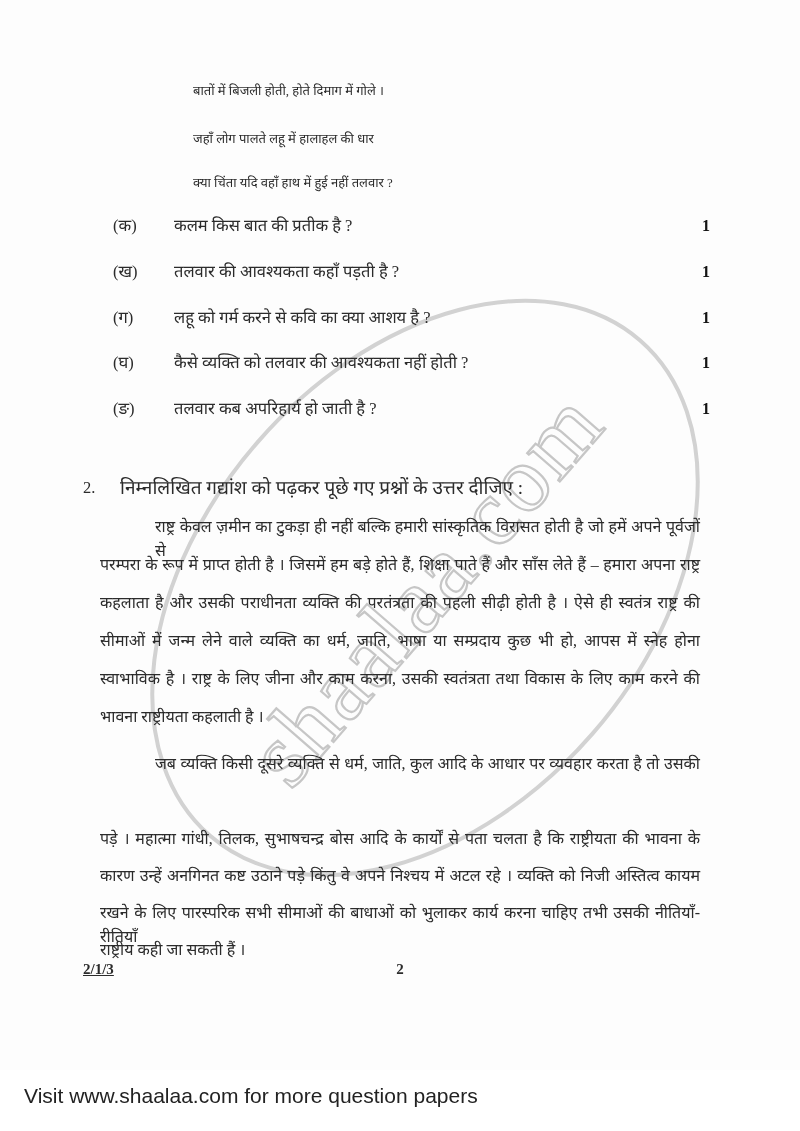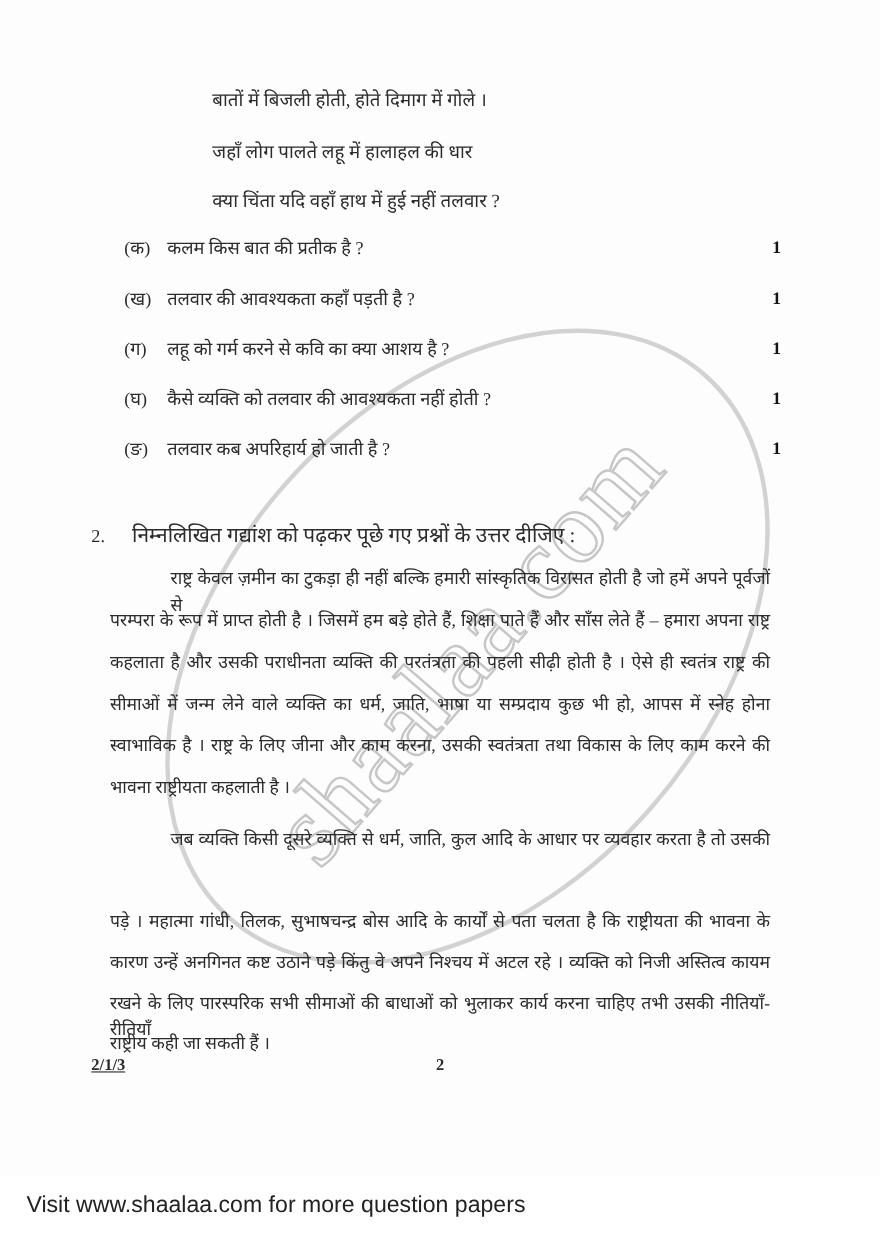--- a/index.html
+++ b/index.html
@@ -12,30 +12,30 @@
     color:#2b2b2b;
   }
   .scan-area {
     position:absolute; left:0; top:0; width:800px; height:1070px;
     background:#fdfdfd;
   }
   .watermark-svg { position:absolute; left:0; top:0; pointer-events:none; }
 
   .poem-line {
     position:absolute; left:193px;
-    font-size:17px; line-height:26px; white-space:nowrap;
+    font-size:13px; line-height:26px; white-space:nowrap;
   }
 
   .q-row {
     position:absolute; left:113px; width:597px;
     display:flex; align-items:flex-start;
     font-size:16.5px; line-height:26px;
   }
   .q-label { width:39px; flex:0 0 39px; }
-  .q-text  { flex:1 1 auto; white-space:nowrap; }
+  .q-text  { flex:1 1 auto; white-space:nowrap;margin-left:22px; }
   .q-marks { flex:0 0 auto; font-weight:bold; font-size:16px; color:#141414; }
 
   .q2-number {
     position:absolute; left:83px; top:475px;
     font-size:16.5px; line-height:26px;
   }
   .q2-intro {
     position:absolute; left:120px; top:475px;
     font-size:19px; line-height:26px; white-space:nowrap;
   }

